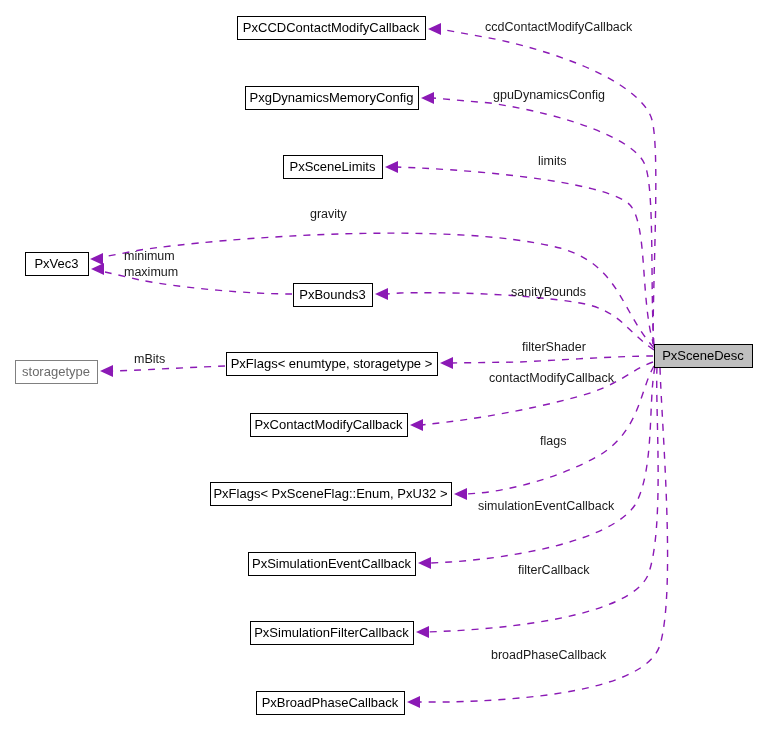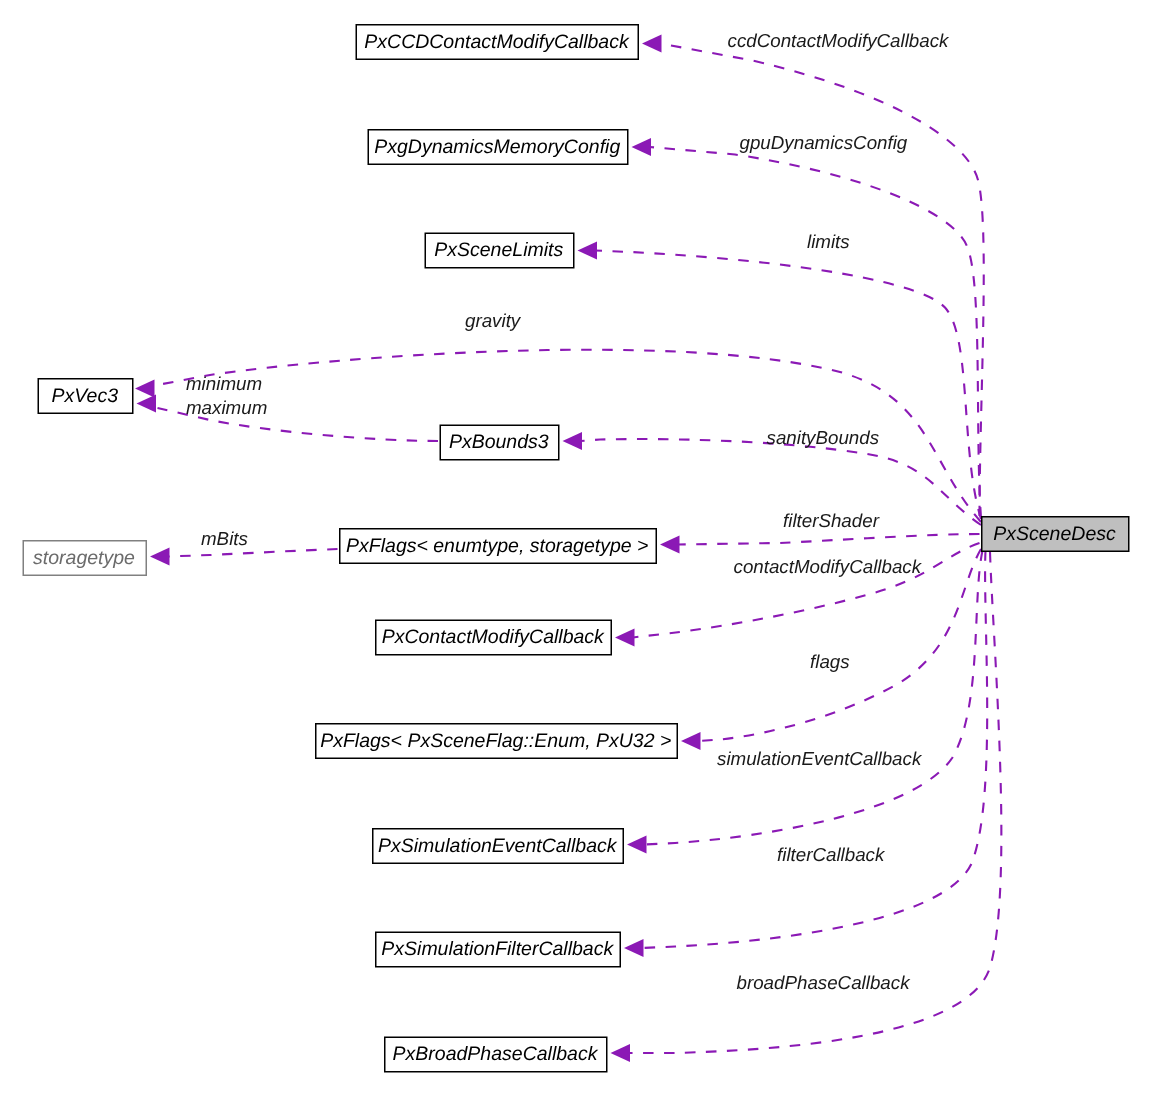--- a/index.html
+++ b/index.html
@@ -11,21 +11,20 @@
     width: 767px;
     height: 732px;
     font-family: "Liberation Sans", sans-serif;
     overflow: hidden;
   }
   #diagram-root {
     position: relative;
     width: 767px;
     height: 732px;
     background: #ffffff;
-    font-style: italic;
   }
   svg#graph {
     display: block;
     width: 767px;
     height: 732px;
   }
   .node-box {
     fill: #ffffff;
   }
   .node-box.normal {

